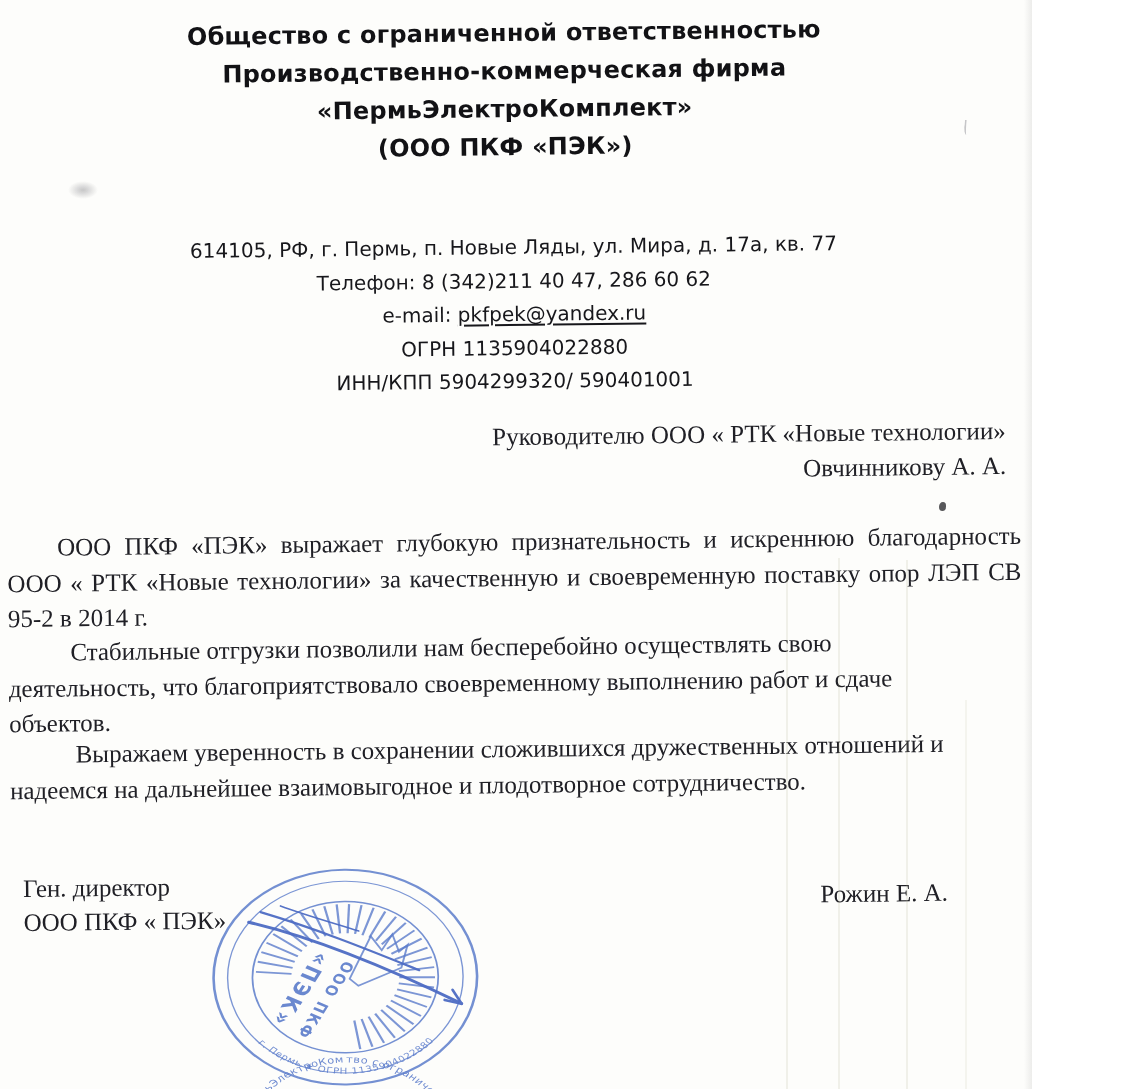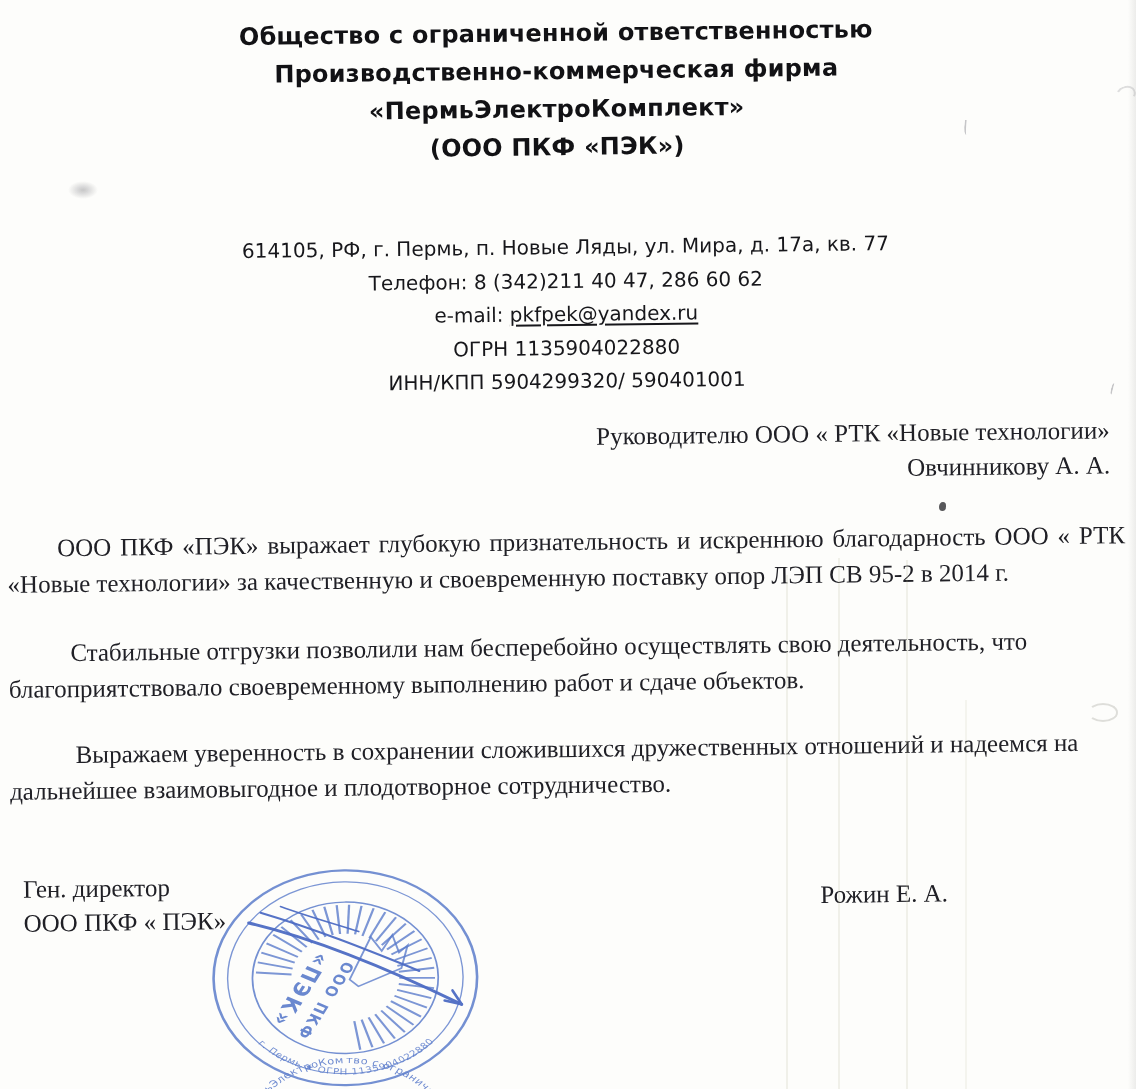--- a/index.html
+++ b/index.html
@@ -1,21 +1,21 @@
 <!DOCTYPE html>
 <html lang="ru"><head>
 <meta charset="utf-8">
 <style>
   * { margin: 0; padding: 0; box-sizing: border-box; }
   html, body { background: #ffffff; }
   body { font-family: "Liberation Serif", serif; }
 
   .page {
     position: relative;
-    width: 1136px;
+    width: 1032px;
     height: 1089px;
     background: #fdfdfb;
     overflow: hidden;
     color: #1f1f23;
   }
 
   .tilt {
     position: absolute;
     inset: 0;
     transform: rotate(-0.7deg);

